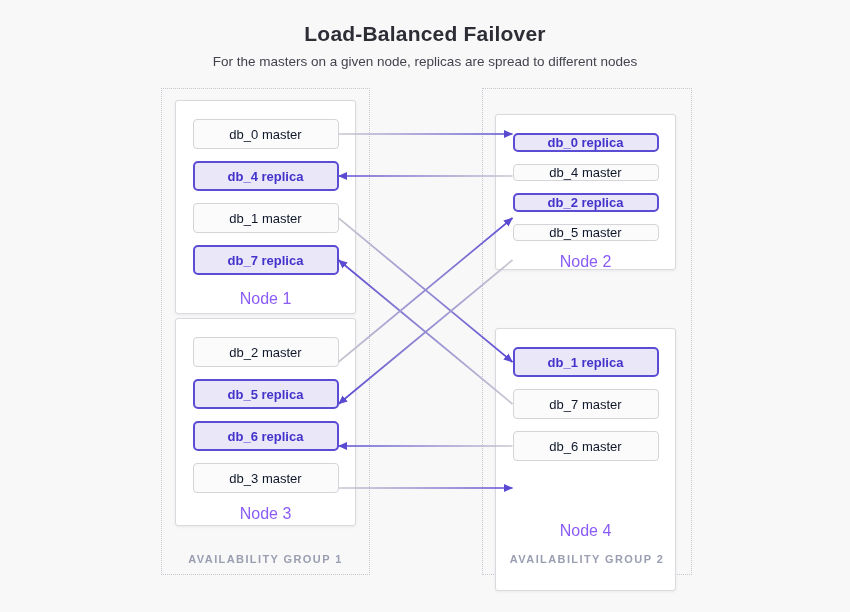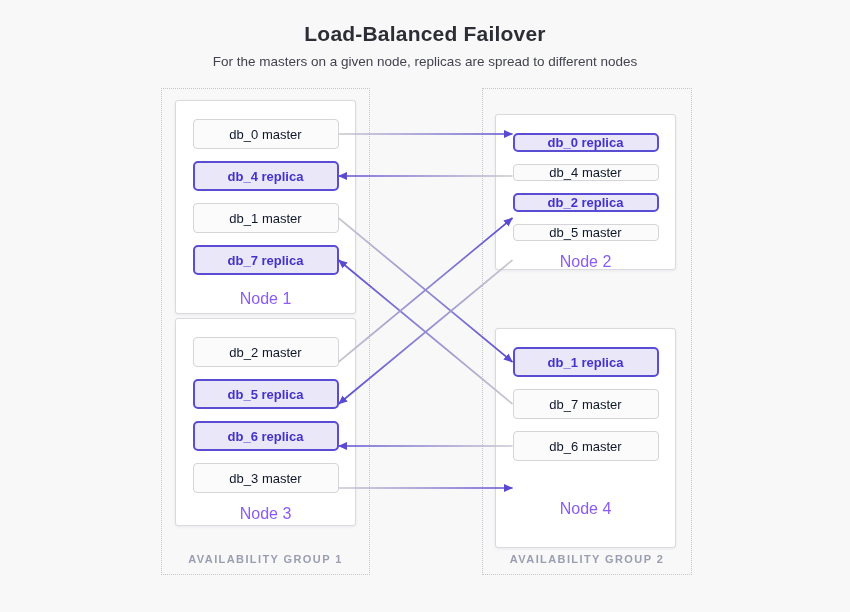--- a/index.html
+++ b/index.html
@@ -88,21 +88,21 @@
         <div class="group-label">AVAILABILITY GROUP 1</div>
       </div>
       <div class="group" style="left: 482px; top: 88px; width: 208px; height: 485px;">
         <div class="node" style="left: 12px; top: 25px; width: 181px; height: 156px;">
           <div class="dbbox replica">db_0 replica</div>
           <div class="dbbox master">db_4 master</div>
           <div class="dbbox replica">db_2 replica</div>
           <div class="dbbox master">db_5 master</div>
           <div class="node-label">Node 2</div>
         </div>
-        <div class="node" style="left: 12px; top: 239px; width: 181px; height: 220px;">
+        <div class="node" style="left: 12px; top: 239px; width: 181px; height: 263px;">
           <div class="dbbox replica">db_1 replica</div>
           <div class="dbbox master">db_7 master</div>
           <div class="dbbox master">db_6 master</div>
           <div class="node-label">Node 4</div>
         </div>
         <div class="group-label">AVAILABILITY GROUP 2</div>
       </div>
     </div>
   <svg id="arrows" viewBox="0 0 850 612">
       <defs>

